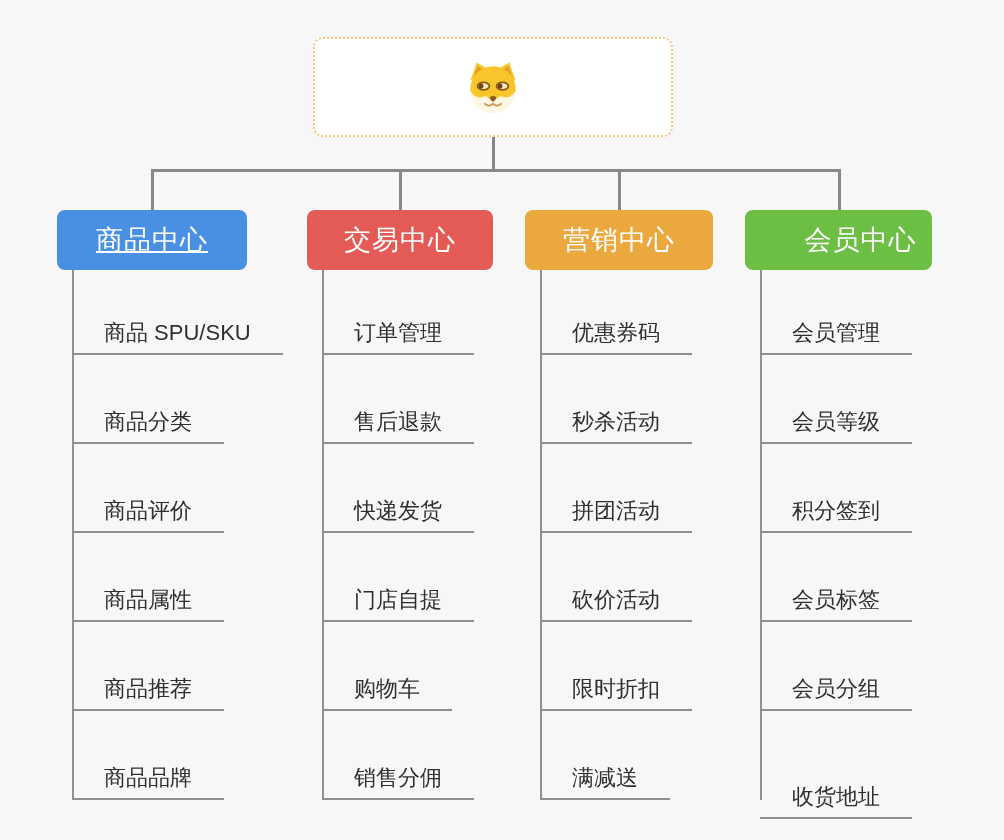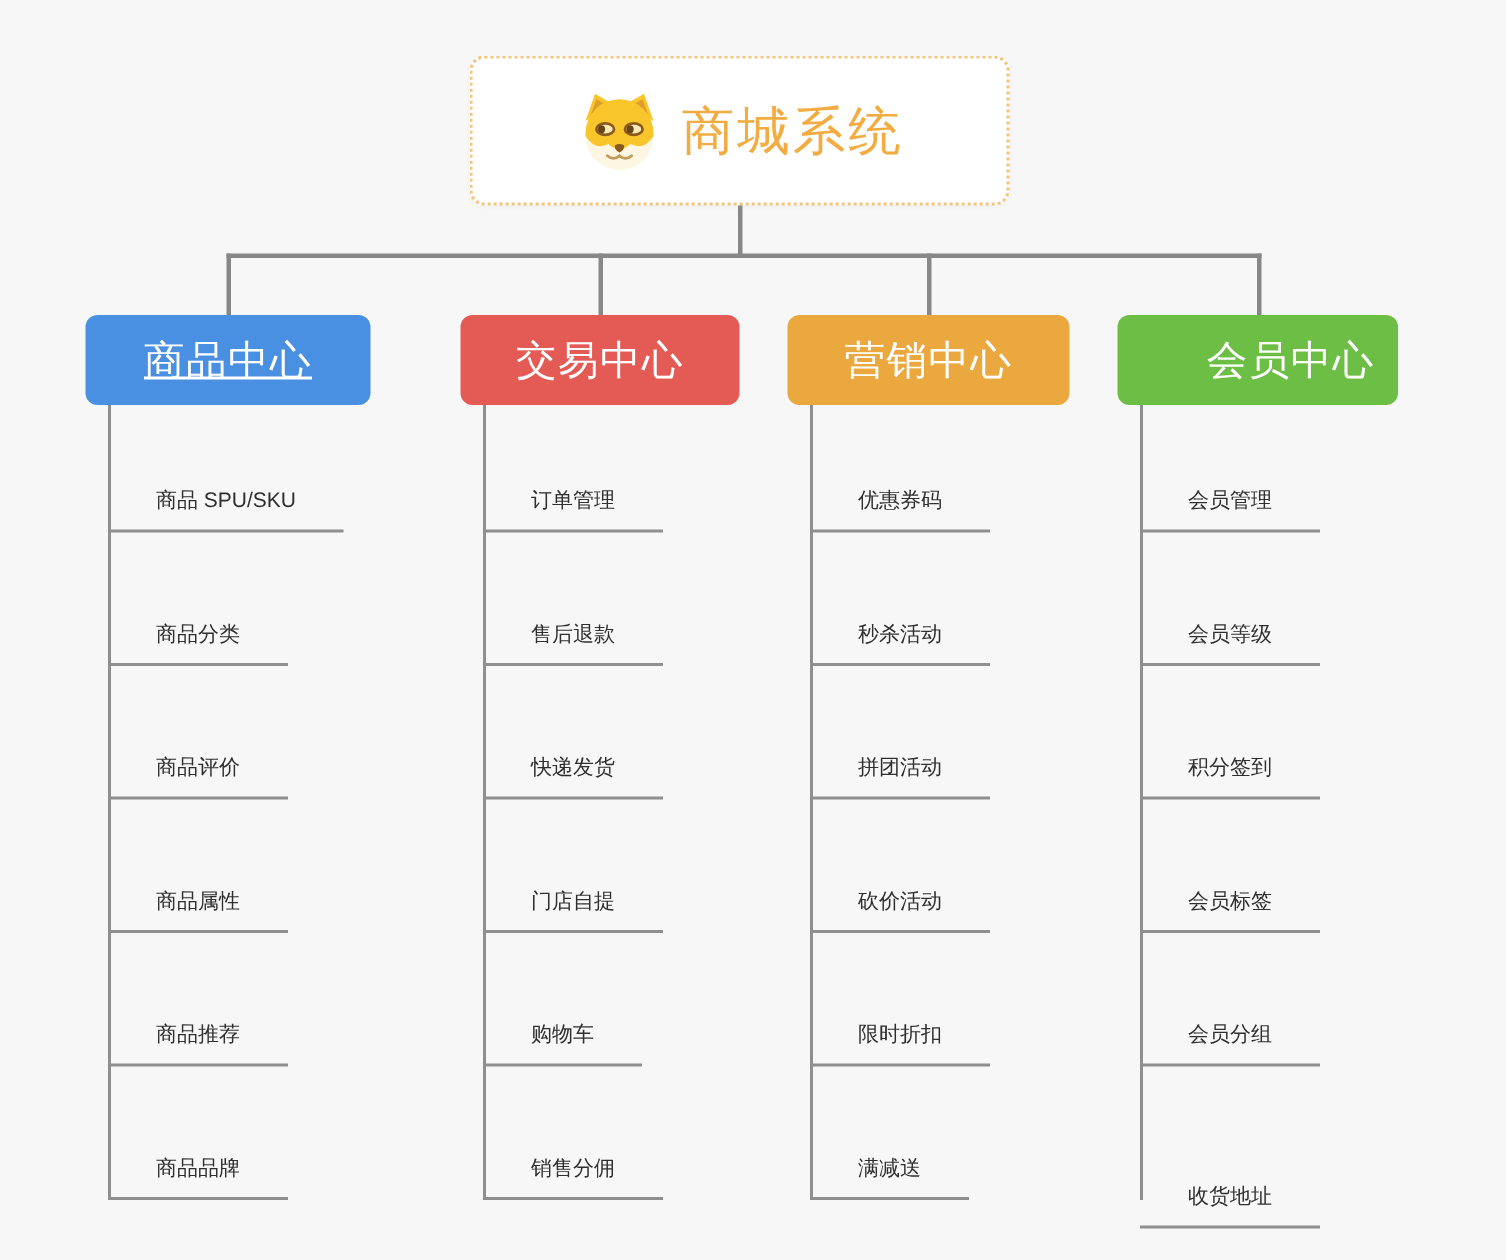--- a/index.html
+++ b/index.html
@@ -16,21 +16,21 @@
   }
   .root-title { font-size:35px; letter-spacing:2px; font-weight:400; }
   .line { position:absolute; background:#888888; }
   .branch-header {
     position:absolute; top:210px; height:60px; border-radius:8px;
     color:#ffffff; font-size:27px; letter-spacing:1px;
     display:flex; align-items:center; justify-content:center;
     box-sizing:border-box;
   }
   .branch-item {
-    position:absolute; font-size:14px; line-height:26px; color:#2f2f2f;
+    position:absolute; font-size:22px; line-height:26px; color:#2f2f2f;
     padding:0 32px 7px 32px; border-bottom:2px solid #8f8f8f;
     white-space:nowrap; box-sizing:border-box;
   }
 </style>
 </head>
 <body>
 
 <div class="canvas">
 
   <div class="root-node" style="border-color: rgb(246, 196, 120);">
@@ -41,21 +41,20 @@
       <polygon points="53,20 49,9 40,14" fill="#DE9E2A"></polygon>
       <circle cx="32" cy="36" r="25" fill="#FDF6E2"></circle>
       <path d="M7,34 A25,25 0 0 1 57,34 L57,36 Q50,47 40,42 Q32,50 24,42 Q14,47 7,36 Z" fill="#F8C62B"></path>
       <ellipse cx="21.5" cy="31" rx="6.5" ry="4.2" fill="#FCEBB9" stroke="#8C5A1E" stroke-width="2"></ellipse>
       <ellipse cx="18.8" cy="31" rx="2.6" ry="2.9" fill="#6B4415"></ellipse>
       <ellipse cx="42.5" cy="31" rx="6.5" ry="4.2" fill="#FCEBB9" stroke="#8C5A1E" stroke-width="2"></ellipse>
       <ellipse cx="39.8" cy="31" rx="2.6" ry="2.9" fill="#6B4415"></ellipse>
       <path d="M28.5,43 q3.5,-2.2 7,0 q0,3.6 -3.5,5.2 q-3.5,-1.6 -3.5,-5.2 z" fill="#8C5A1E"></path>
       <path d="M23,50.5 q4.5,4 9,0 q4.5,4 9,0" stroke="#C49A58" stroke-width="2" fill="none" stroke-linecap="round"></path>
     </svg>
-    <span class="root-title" style="color: rgb(242, 172, 65);">商城系统</span>
   </div>
 
   <div id="diagram-layer">
       <div class="line" style="left: 492px; top: 137px; width: 3px; height: 35px; background: rgb(136, 136, 136);"></div>
       <div class="line" style="left: 151px; top: 169px; width: 689.5px; height: 3px; background: rgb(136, 136, 136);"></div>
       <div class="line" style="left: 151px; top: 169px; width: 3px; height: 41px; background: rgb(136, 136, 136);"></div>
       <div class="branch-header" style="left: 57px; width: 190px; background: rgb(74, 144, 226); text-decoration: underline;">商品中心</div>
       <div class="line" style="left: 72px; top: 270px; width: 2px; height: 530px; background: rgb(143, 143, 143);"></div>
       <div class="branch-item" style="left: 72px; top: 320px;">商品 SPU/SKU</div>
       <div class="branch-item" style="left: 72px; top: 409px; text-align: center;">商品分类</div>

